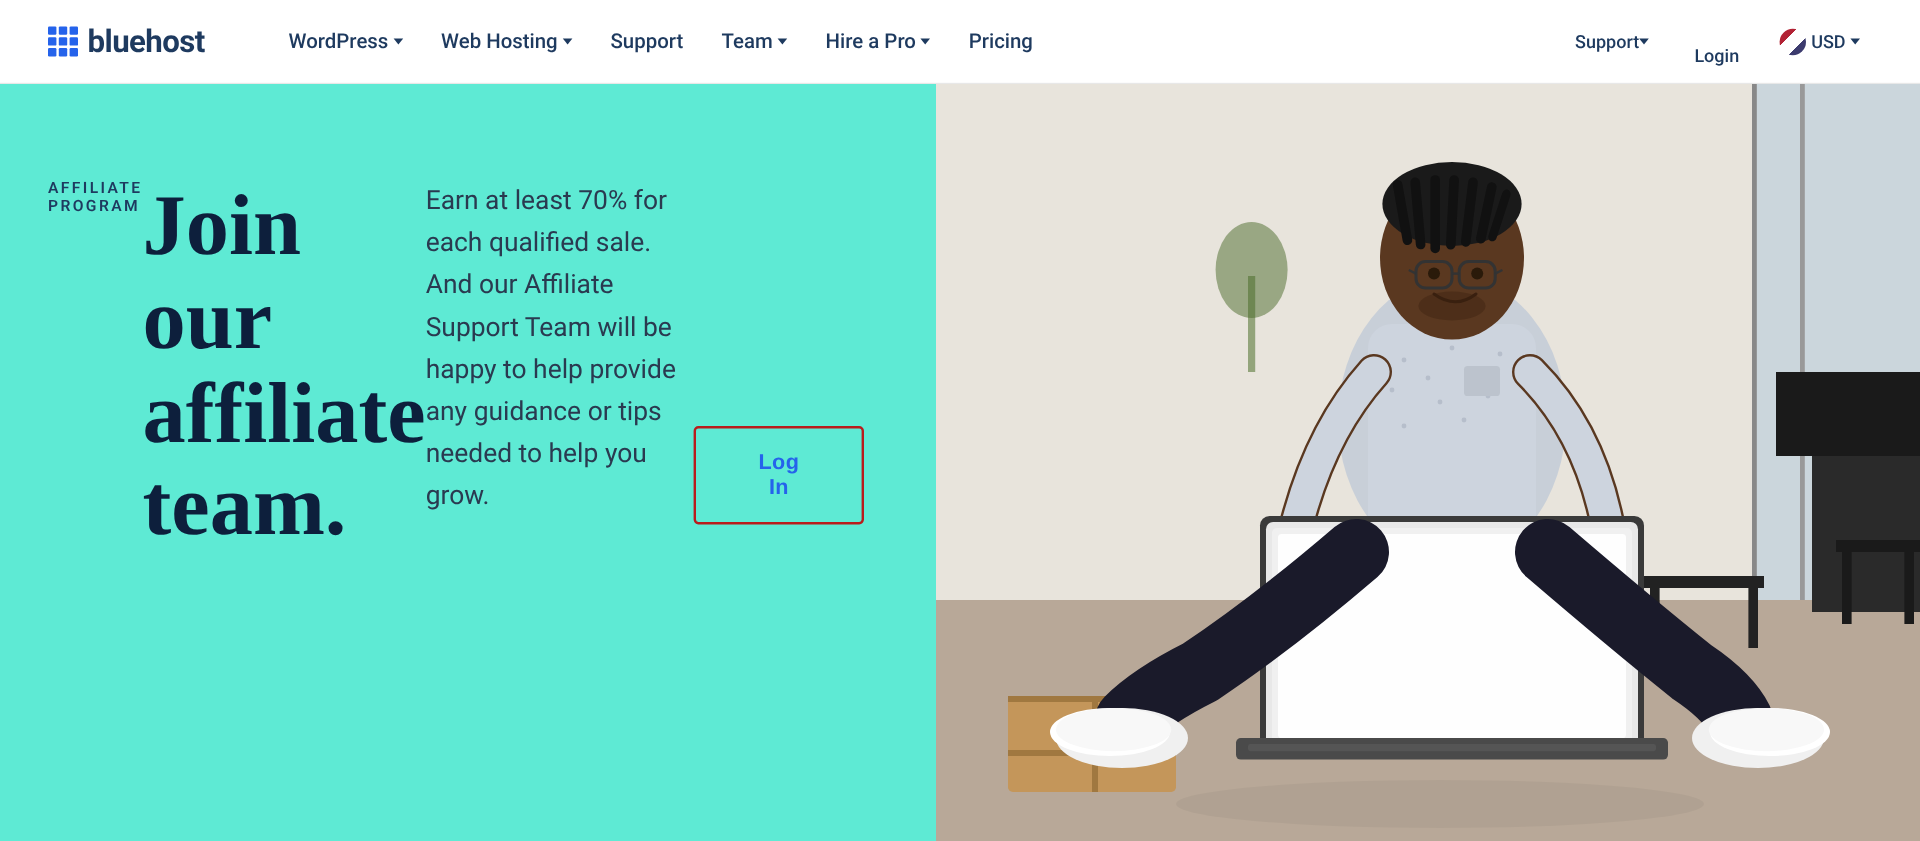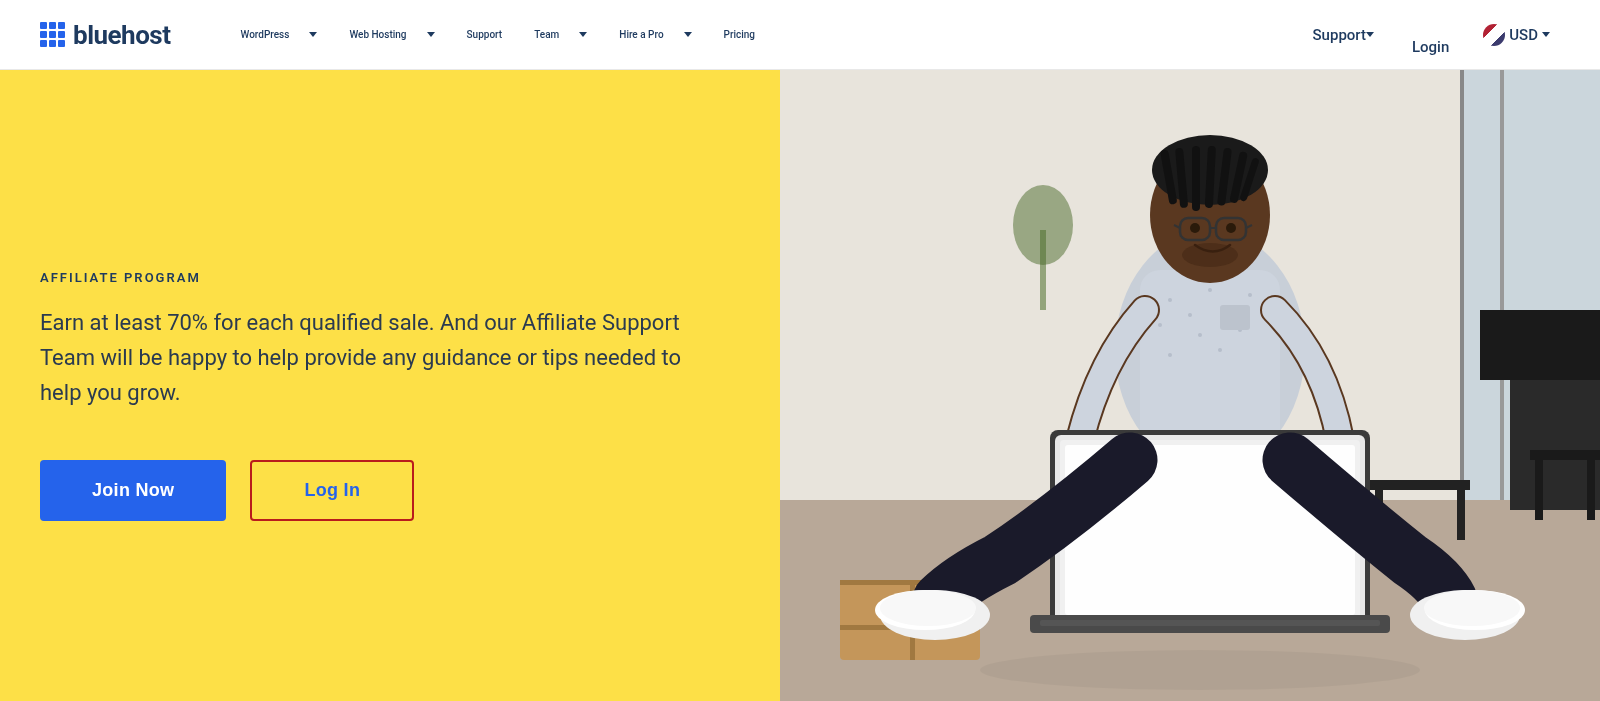--- a/index.html
+++ b/index.html
@@ -43,23 +43,23 @@
     }
     .nav-links {
       display: flex;
       align-items: center;
       gap: 4px;
       flex: 1;
     }
     .nav-item {
       display: flex;
       align-items: center;
-      gap: 20px;
+      gap: 4px;
       padding: 8px 14px;
-      font-size: 10px;
+      font-size: 17px;
       color: #1e3a5f;
       font-weight: 500;
       cursor: pointer;
       border-radius: 4px;
       white-space: nowrap;
     }
     .chevron {
       width: 0;
       height: 0;
       border-left: 4px solid transparent;
@@ -114,23 +114,23 @@
     
     .hero {
       display: flex;
       height: 631px;
       background: #deeaf7;
     }
     .hero-left {
       flex: 0 0 780px;
       padding: 80px 60px 60px 40px;
       display: flex;
-      flex-direction: column;
+      flex-direction: row;
       justify-content: center;
-      background: #fde047;
+      background: #5eead4;
     }
     .hero-tag {
       font-size: 13px;
       font-weight: 600;
       letter-spacing: 2px;
       color: #1e3a5f;
       text-transform: uppercase;
       margin-bottom: 20px;
     }
     .hero-title {
@@ -245,23 +245,23 @@
       <span class="flag-icon"></span>
       <span>USD</span>
       <span class="chevron"></span>
     </div>
   </div>
 </nav>
 
 <section class="hero">
   <div class="hero-left">
     <p class="hero-tag">AFFILIATE PROGRAM</p>
+    <h1 class="hero-title">Join our affiliate team.</h1>
     <p class="hero-desc">Earn at least 70% for each qualified sale. And our Affiliate Support Team will be happy to help provide any guidance or tips needed to help you grow.</p>
     <div class="hero-buttons">
-      <button class="btn-join">Join Now</button>
       <button class="btn-login">Log In</button>
     </div>
   </div>
   <div class="hero-right">
 
     <svg class="person-svg" viewBox="0 0 820 631" xmlns="http://www.w3.org/2000/svg" preserveAspectRatio="xMidYMid slice">
 
       <rect width="820" height="631" fill="#d0c9be"></rect>
 
       <rect x="0" y="0" width="820" height="430" fill="#e8e4dc"></rect>

